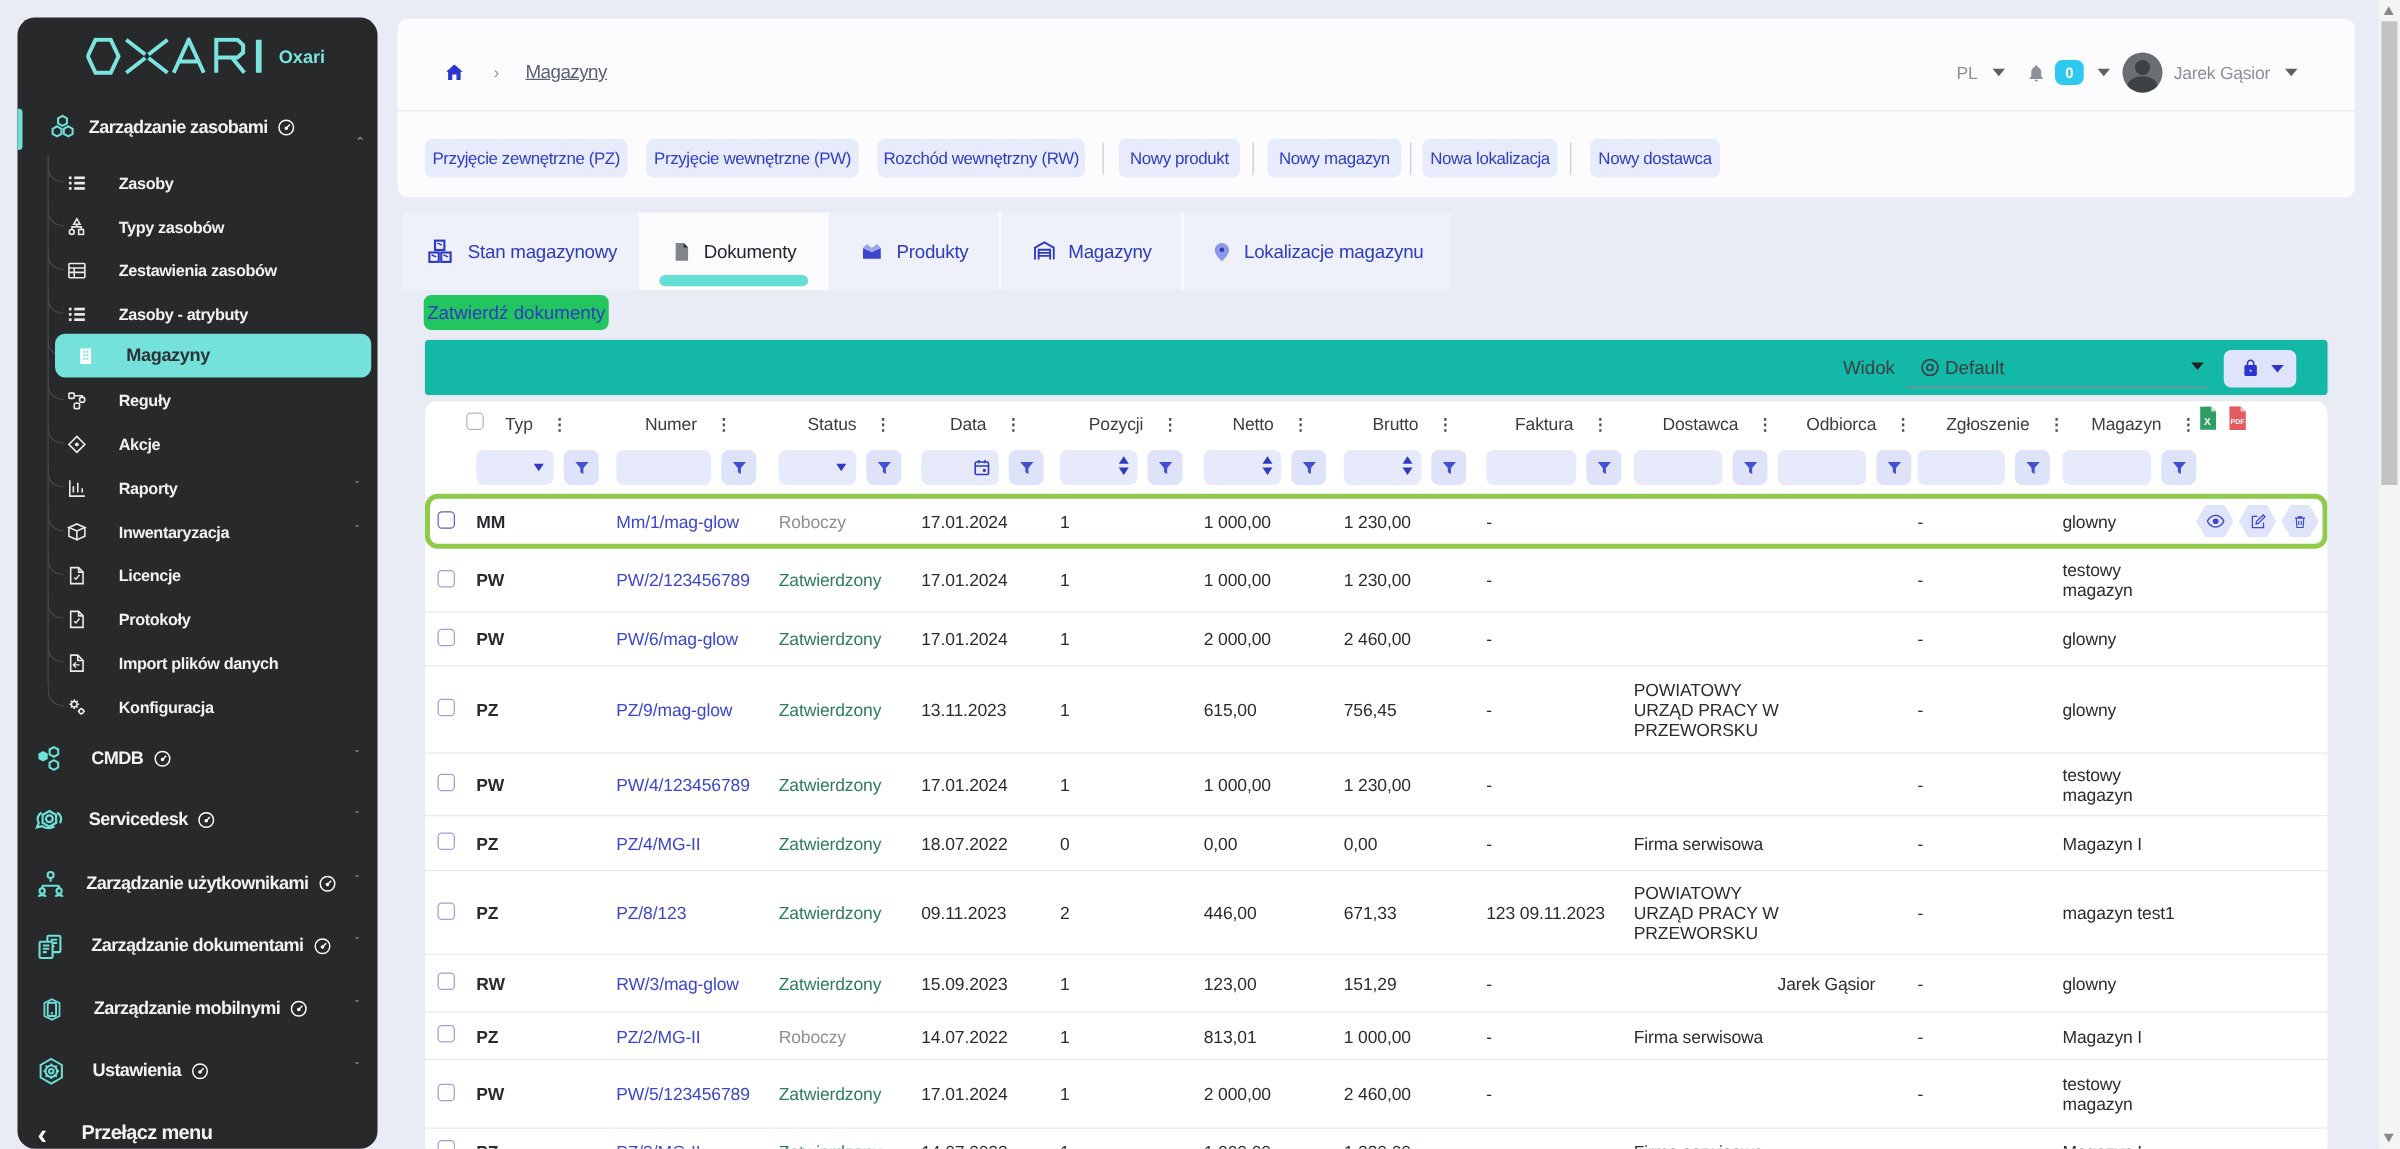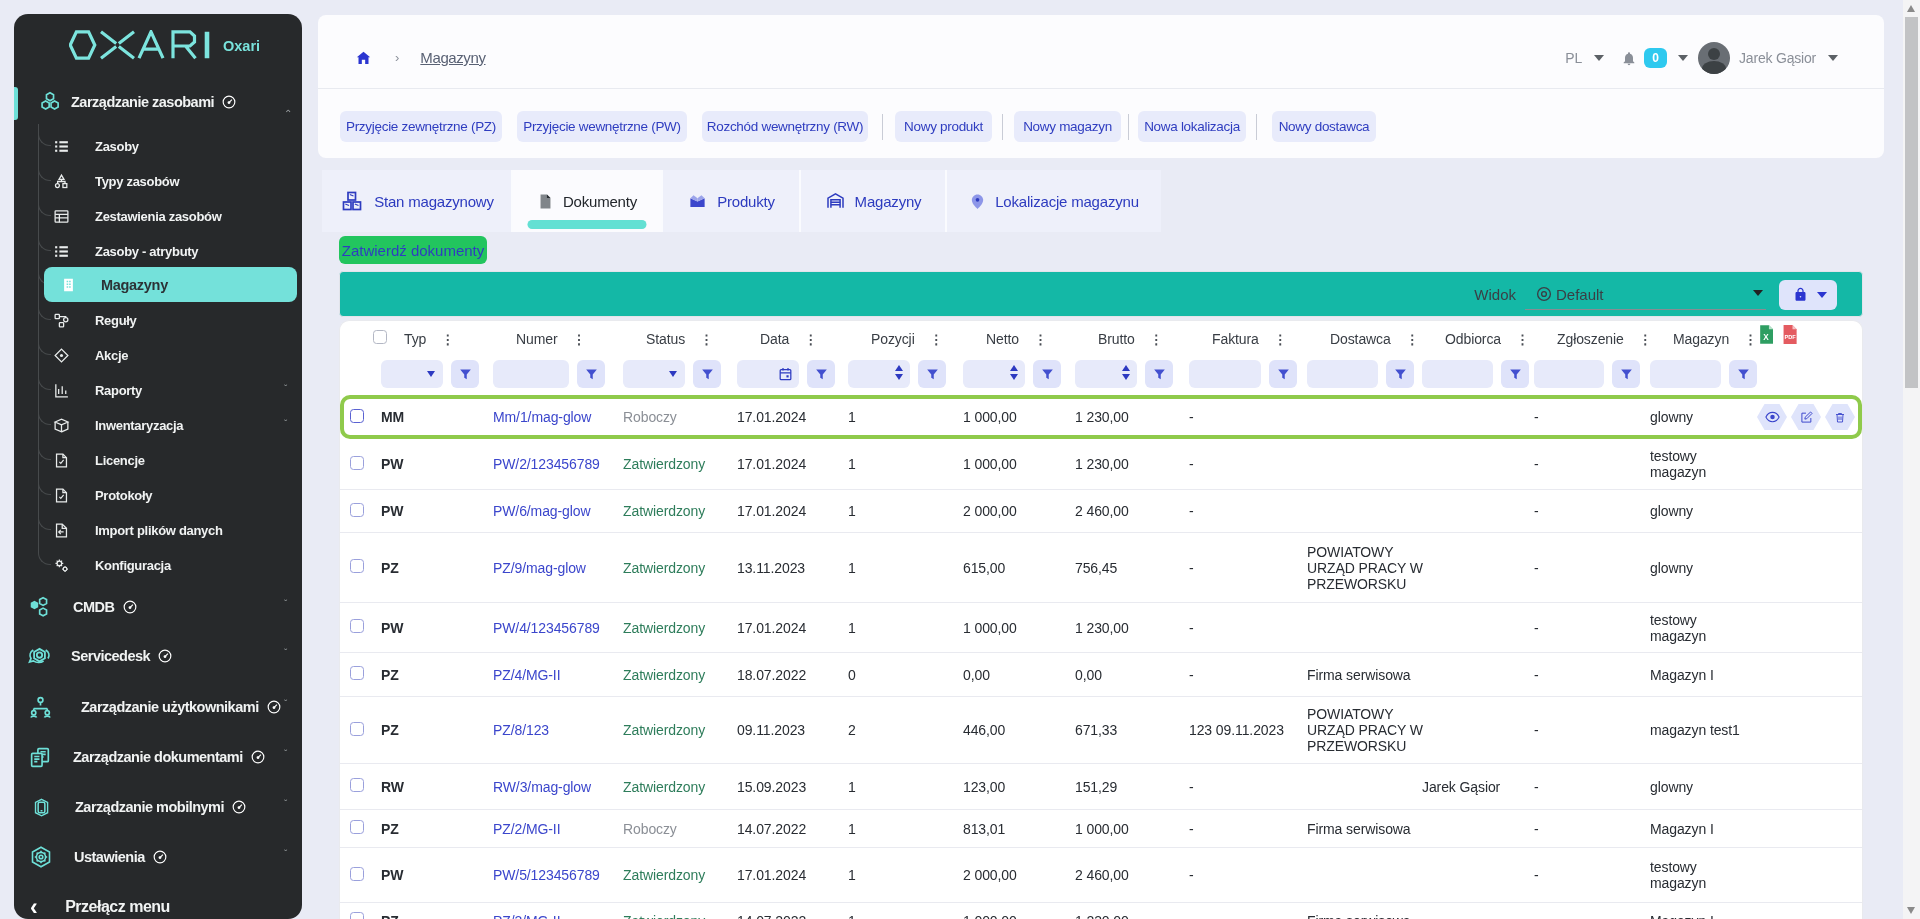--- a/index.html
+++ b/index.html
@@ -274,21 +274,21 @@
     </div>
     <span class="chev" style="top:634px;">ˇ</span>
     <div class="mi top-item" style="left:14px; top:681px; height:24px;">
       <svg width="25" height="25" viewBox="0 0 24 24" fill="none" stroke="#6ee0d8" stroke-width="1.6">
         <circle cx="12" cy="4.8" r="2.3"></circle>
           <path d="M12 7.1 V10 M5.5 13 H18.5 M5.5 13 V15 M18.5 13 V15 M12 10 H12"></path>
         <circle cx="5.5" cy="17" r="2"></circle>
           <circle cx="18.5" cy="17" r="2"></circle>
         <path d="M2.8 21.5 C3.3 19.8 7.7 19.8 8.2 21.5 M15.8 21.5 C16.3 19.8 20.7 19.8 21.2 21.5"></path>
       </svg>
-      <span class="txt" style="margin-left:28px;">Zarządzanie użytkownikami</span>
+      <span class="txt" style="margin-left:16px;">Zarządzanie użytkownikami</span>
       <svg class="gauge" width="14" height="14" viewBox="0 0 24 24" fill="none" stroke="#fff" stroke-width="2">
           <circle cx="12" cy="12" r="10"></circle>
           <path d="M12 13 L17 8"></path>
           <circle cx="12" cy="13" r="1.5" fill="#fff"></circle>
         </svg>
     </div>
     <span class="chev" style="top:685px;">ˇ</span>
     <div class="mi top-item" style="left:14px; top:731px; height:24px;">
       <svg width="25" height="25" viewBox="0 0 24 24" fill="none" stroke="#6ee0d8" stroke-width="1.6">
         <rect x="9.5" y="3.5" width="10" height="12.5" rx="1"></rect>

